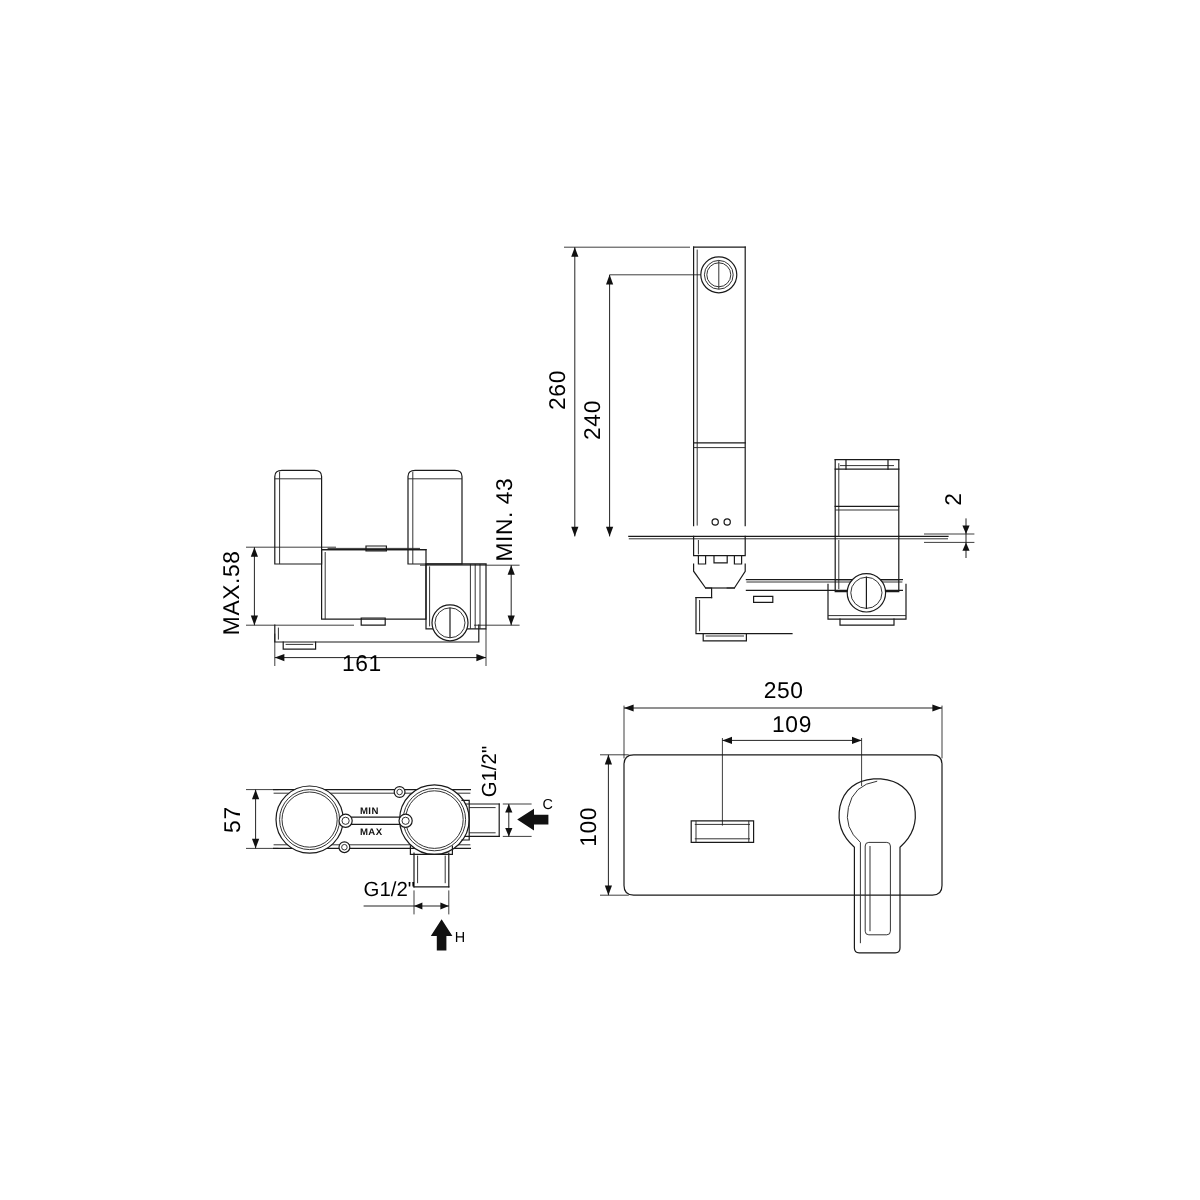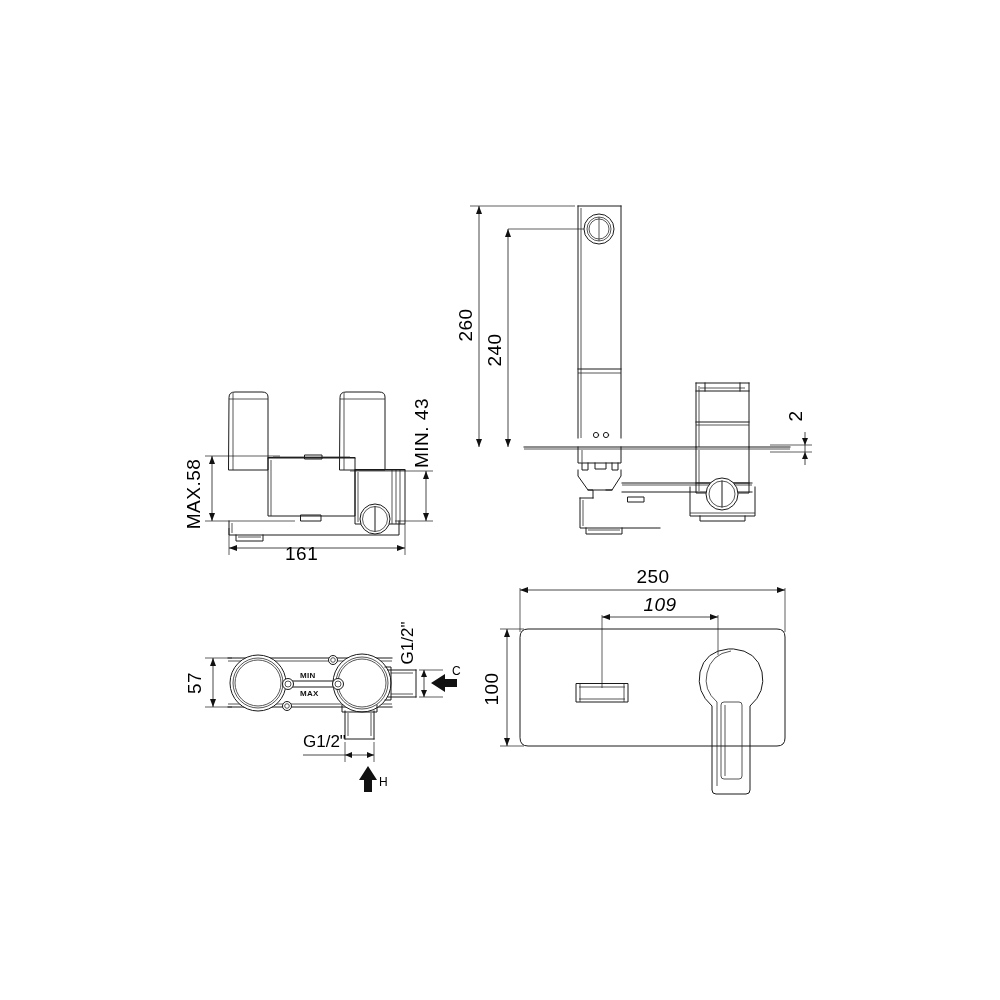--- a/index.html
+++ b/index.html
@@ -404,21 +404,21 @@
   </div>
 
   <div style="position:absolute; left:379px; top:772px;">
     <span class="arrowlabel">H</span>
   </div>
 
   <div style="position:absolute; left:623px; top:566px; width:60px; text-align:center;">
     <span class="dimtext">250</span>
   </div>
 
-  <div style="position:absolute; left:630px; top:594px; width:60px; text-align:center;font-style:italic;">
+  <div style="position:absolute; left:630px; top:594px; width:60px; text-align:center;">
     <span class="dimtext">109</span>
   </div>
 
   <div style="position:absolute; left:481px; top:666px; width:24px; height:46px;">
     <div style="transform:rotate(-90deg); transform-origin:center center; width:46px; height:24px; position:absolute; left:-11px; top:11px; text-align:center;">
       <span class="dimtext">100</span>
     </div>
   </div>
 
 </div>

